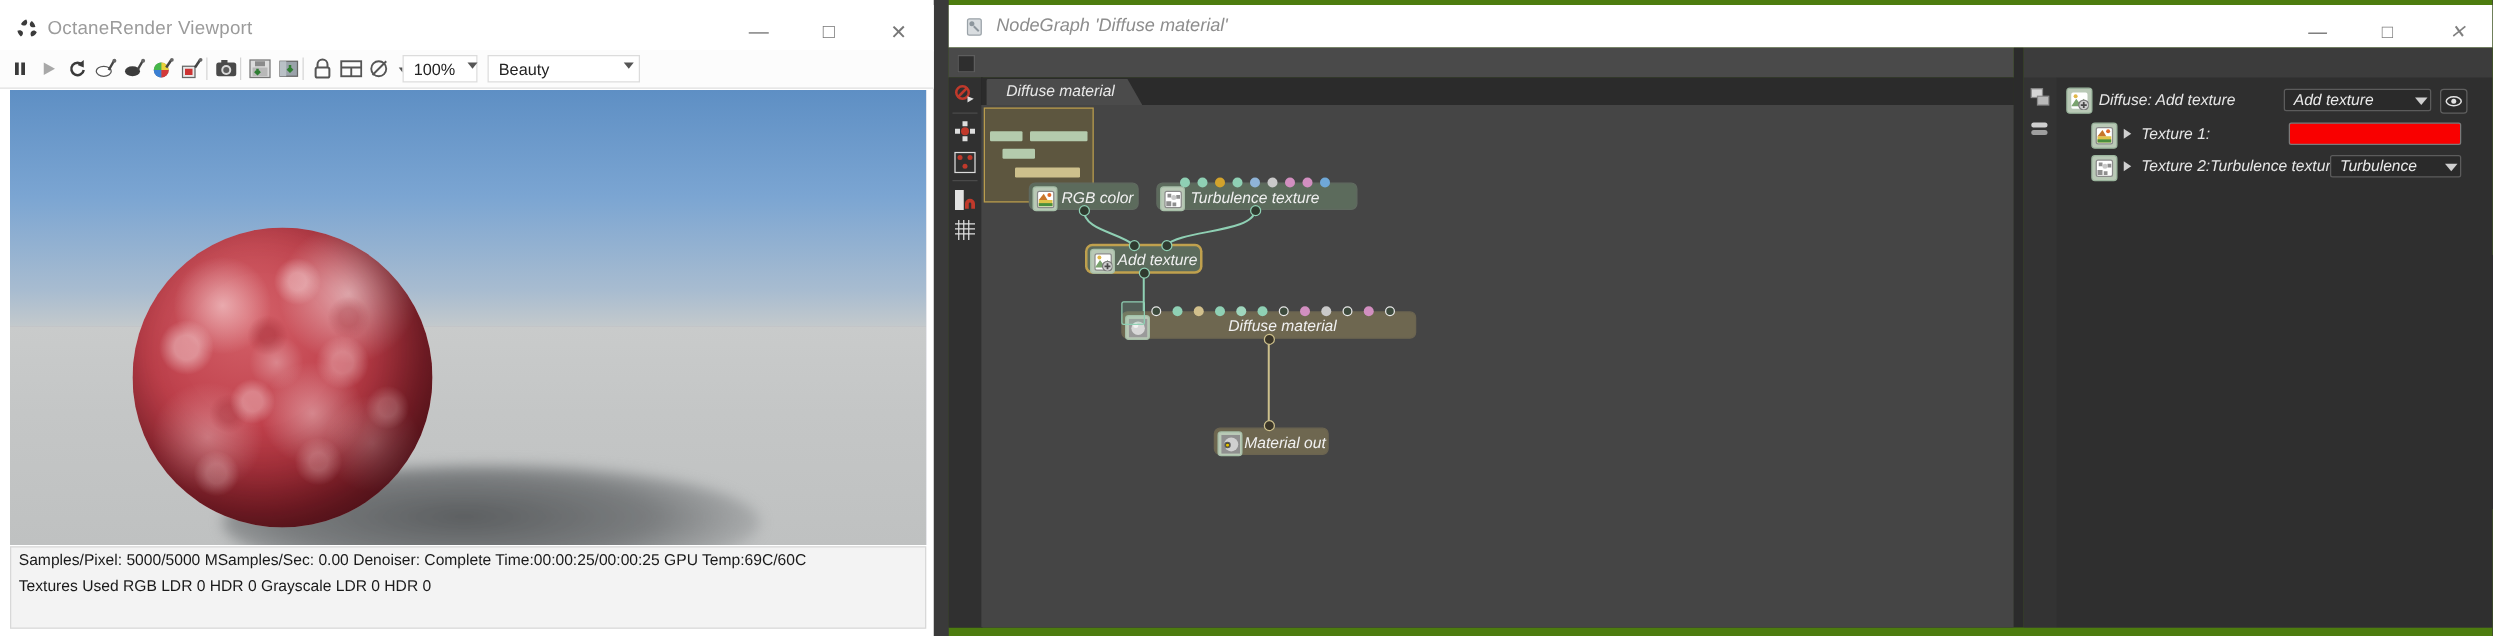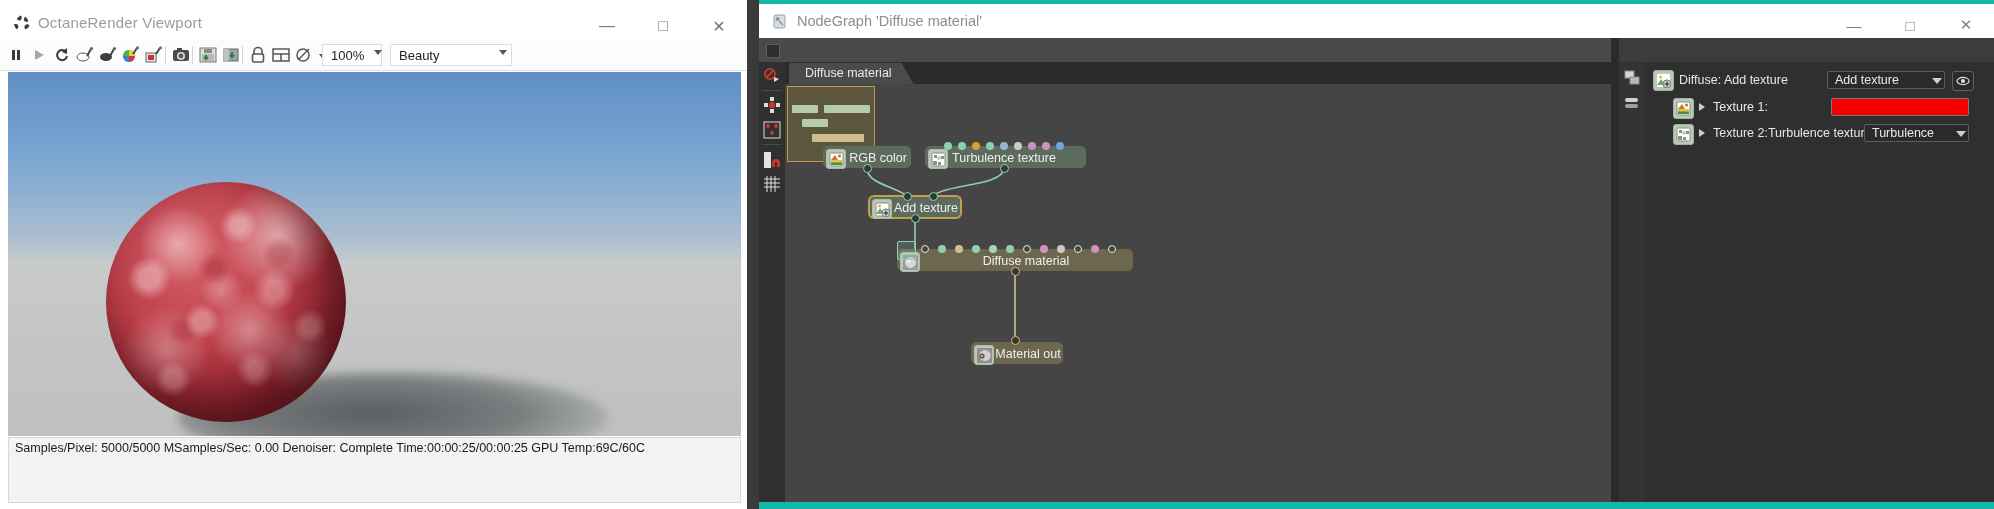--- a/index.html
+++ b/index.html
@@ -47,21 +47,21 @@
        radial-gradient(circle at 28% 82%, rgba(255,230,230,.45) 0 3%, rgba(255,230,230,0) 7%),
        radial-gradient(circle at 85% 60%, rgba(255,230,230,.4) 0 3%, rgba(255,230,230,0) 7%),
        radial-gradient(circle at 45% 36%, rgba(140,20,30,.55) 0 3%, rgba(140,20,30,0) 8%),
        radial-gradient(circle at 72% 30%, rgba(140,20,30,.45) 0 3%, rgba(140,20,30,0) 7%),
        radial-gradient(circle at 32% 62%, rgba(140,20,30,.45) 0 3%, rgba(140,20,30,0) 7%);}
 
   .oct-status{position:absolute;left:8px;top:437px;width:733px;height:66px;background:#f3f3f3;border:1px solid #d8d8d8;box-sizing:border-box;}
   .oct-status div{font-size:12.5px;color:#1a1a1a;padding-left:6px;line-height:21px;white-space:nowrap;overflow:hidden;}
 
   
-  .ng-window{position:absolute;left:759px;top:0;width:1235px;height:509px;background:#14b8a6;}
+  .ng-window{position:absolute;left:759px;top:0;width:1235px;height:509px;background:#4d7c0f;font-style:italic;}
   .ng-titlebar{position:absolute;left:0;top:4px;width:1235px;height:34px;background:#fff;}
   .ng-title-icon{position:absolute;left:12px;top:9px;width:17px;height:17px;}
   .ng-title-text{position:absolute;left:38px;top:9px;font-size:14.5px;color:#8d8d8d;}
   .ng-wincontrols{position:absolute;right:0;top:4px;height:34px;display:flex;}
   .ng-winbtn{width:56px;height:34px;display:flex;align-items:center;justify-content:center;color:#808080;font-size:15px;}
 
   .ng-header{position:absolute;left:0;top:38px;width:852px;height:24px;background:#4a4a4a;}
   .ng-header-chk{position:absolute;left:7px;top:6px;width:12px;height:12px;background:#2e2e2e;border:1px solid #5d5d5d;}
   .ng-header-lbl{position:absolute;left:26px;top:4px;font-size:13px;color:#e0e0e0;margin-top:39px;}
 
@@ -248,20 +248,21 @@
       <div class="sky"></div>
       <div class="floor"></div>
       <div class="shadow"></div>
       <div class="sphere">
           <div class="sphere-noise"></div>
         </div>
     </div>
 
     <div class="oct-status">
       <div>Samples/Pixel: 5000/5000  MSamples/Sec: 0.00  Denoiser: Complete  Time:00:00:25/00:00:25  GPU Temp:69C/60C</div>
+      <div>Textures Used RGB LDR 0  HDR 0  Grayscale LDR 0  HDR 0</div>
     </div>
   </div>
 
   <div class="ng-window">
 
     <div class="ng-titlebar">
       <span class="ng-title-icon">
         <svg width="17" height="17" viewBox="0 0 17 17">
             <rect x="3" y="2" width="11" height="13" rx="1.5" fill="#d9dde0" stroke="#9aa2a8"></rect>
             <circle cx="6.5" cy="6" r="2" fill="#8d969d"></circle>

